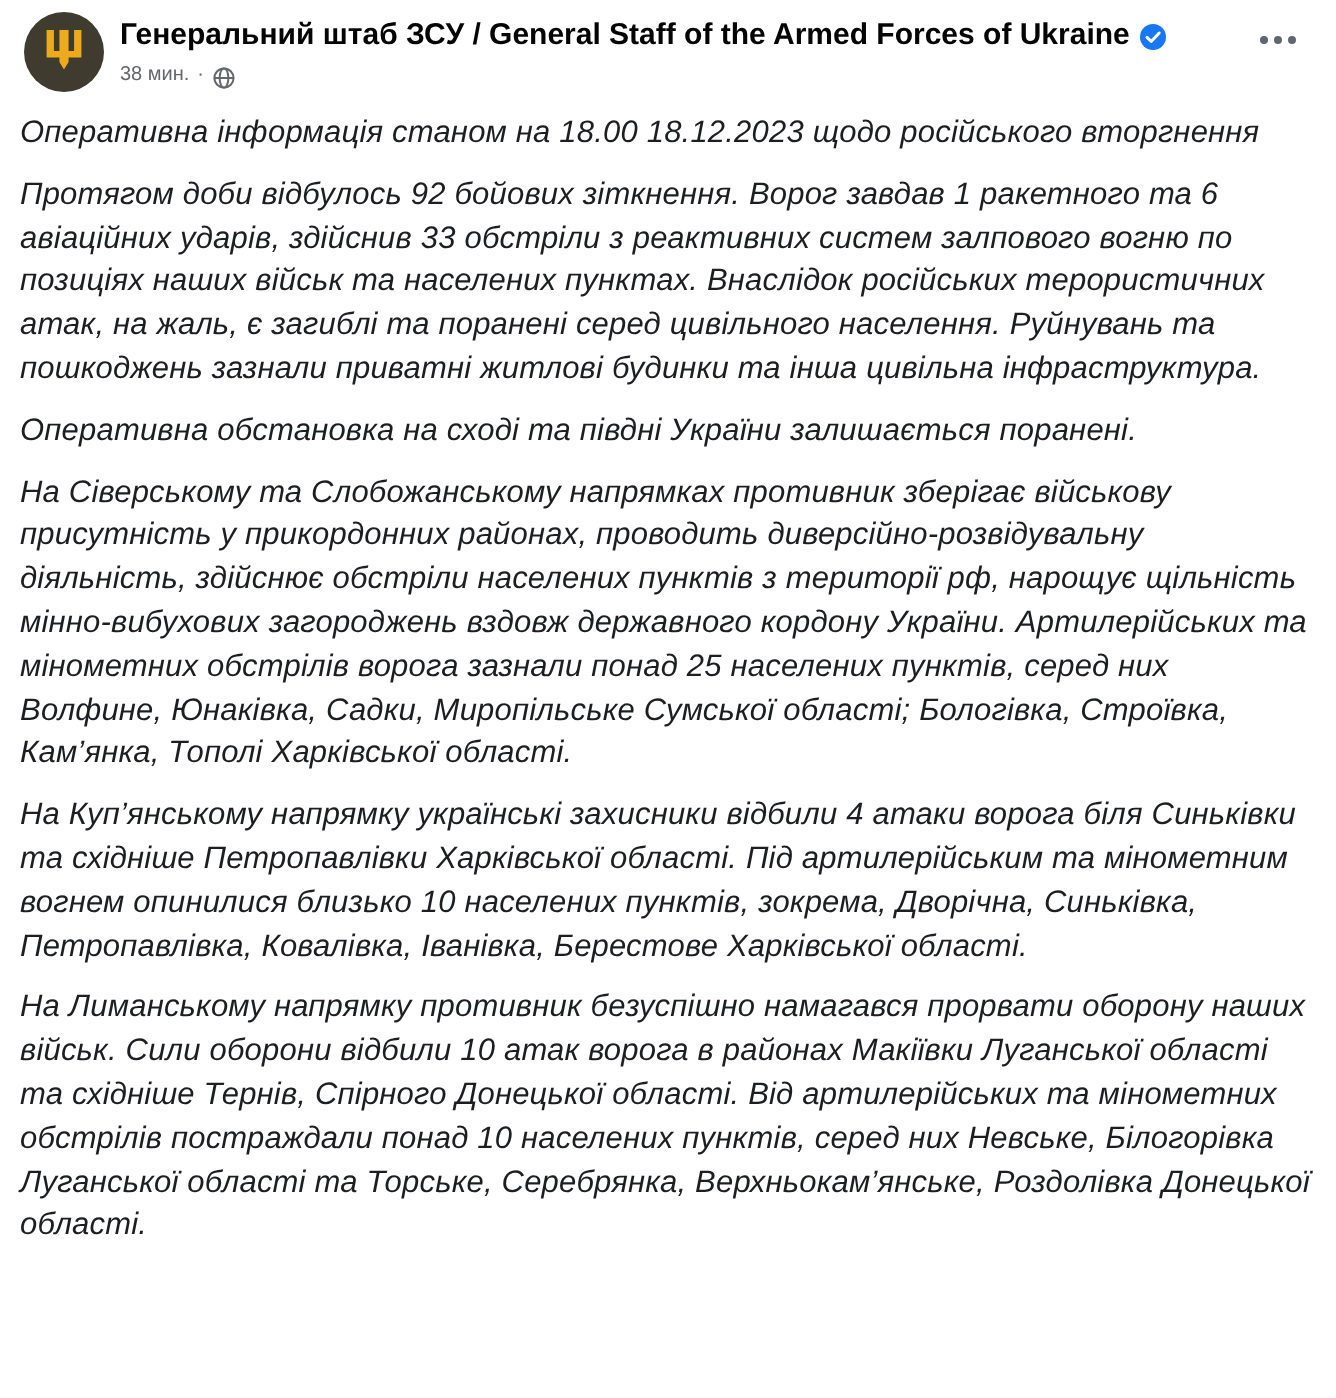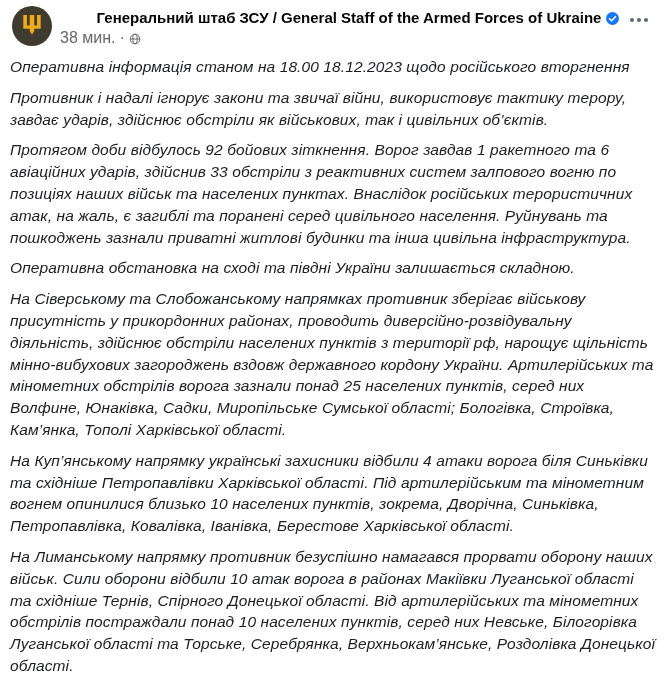--- a/index.html
+++ b/index.html
@@ -39,41 +39,40 @@
   .header-info {
     margin-left: 8px;
     flex: 1 1 auto;
     padding-top: 2px;
     min-width: 0;
   }
   .author-row {
     display: flex;
     align-items: center;
     gap: 5px;
-    justify-content: center;
   }
   .author {
     font-size: 15px;
     font-weight: 700;
     color: #050505;
     line-height: 19px;
     white-space: nowrap;
     cursor: pointer;
   }
   .verified {
     display: inline-flex;
     align-items: center;
     margin-top: 1px;
   }
   .meta-row {
     display: flex;
     align-items: center;
     gap: 4px;
     margin-top: 3px;
-    font-size: 16px;
+    font-size: 10px;
     color: #65676b;
     line-height: 16px;
   }
   .meta-sep {
     color: #65676b;
   }
   .globe {
     display: inline-flex;
     align-items: center;
     margin-top: 1px;
@@ -152,21 +151,20 @@
     <div class="more-btn">
       <span class="d"></span>
       <span class="d"></span>
       <span class="d"></span>
     </div>
 
   </div>
 
   <div class="body">
     <p>Оперативна інформація станом на 18.00 18.12.2023 щодо російського вторгнення</p>
-    <p>Противник і надалі ігнорує закони та звичаї війни, використовує тактику терору, завдає ударів, здійснює обстріли як військових, так і цивільних об’єктів.</p>
     <p>Протягом доби відбулось 92 бойових зіткнення. Ворог завдав 1 ракетного та 6 авіаційних ударів, здійснив 33 обстріли з реактивних систем залпового вогню по позиціях наших військ та населених пунктах. Внаслідок російських терористичних атак, на жаль, є загиблі та поранені серед цивільного населення. Руйнувань та пошкоджень зазнали приватні житлові будинки та інша цивільна інфраструктура.</p>
-    <p>Оперативна обстановка на сході та півдні України залишається складною.</p>
+    <p>Оперативна обстановка на сході та півдні України залишається поранені.</p>
     <p>На Сіверському та Слобожанському напрямках противник зберігає військову присутність у прикордонних районах, проводить диверсійно-розвідувальну діяльність, здійснює обстріли населених пунктів з території рф, нарощує щільність мінно-вибухових загороджень вздовж державного кордону України. Артилерійських та мінометних обстрілів ворога зазнали понад 25 населених пунктів, серед них Волфине, Юнаківка, Садки, Миропільське Сумської області; Бологівка, Строївка, Кам’янка, Тополі Харківської області.</p>
     <p>На Куп’янському напрямку українські захисники відбили 4 атаки ворога біля Синьківки та східніше Петропавлівки Харківської області. Під артилерійським та мінометним вогнем опинилися близько 10 населених пунктів, зокрема, Дворічна, Синьківка, Петропавлівка, Ковалівка, Іванівка, Берестове Харківської області.</p>
     <p>На Лиманському напрямку противник безуспішно намагався прорвати оборону наших військ. Сили оборони відбили 10 атак ворога в районах Макіївки Луганської області та східніше Тернів, Спірного Донецької області. Від артилерійських та мінометних обстрілів постраждали понад 10 населених пунктів, серед них Невське, Білогорівка Луганської області та Торське, Серебрянка, Верхньокам’янське, Роздолівка Донецької області.</p>
   </div>
 
 </div>
 
 </body></html>

